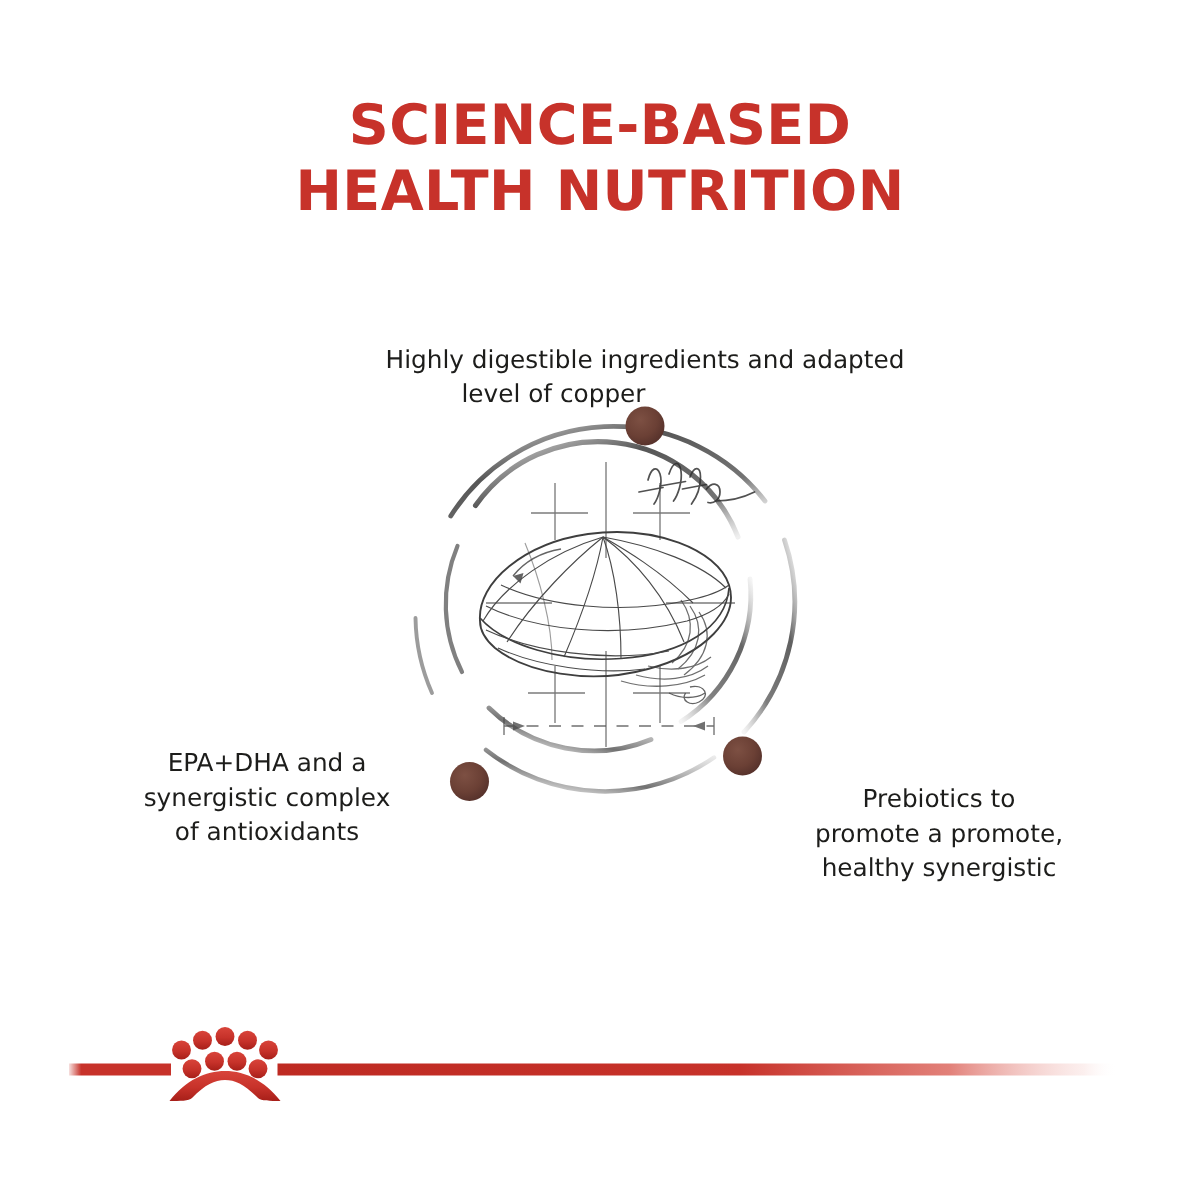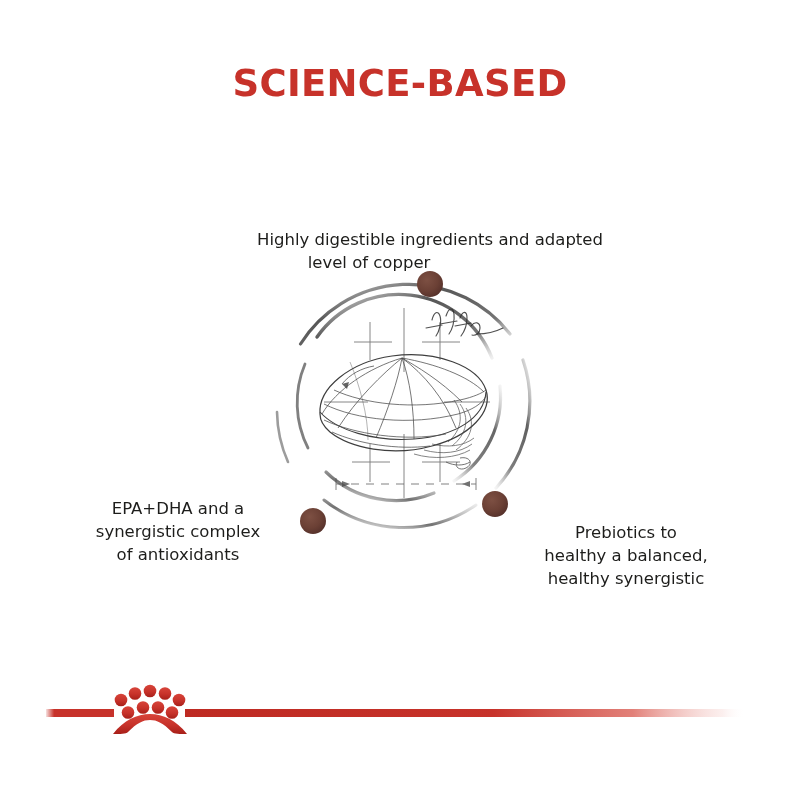--- a/index.html
+++ b/index.html
@@ -89,36 +89,37 @@
   }
   .footer svg { display: block; }
 </style>
 </head>
 <body>
 
 <div class="stage">
 
   <div class="title-block">
     <span class="title-line">SCIENCE-BASED</span>
+    <span class="title-line">HEALTH NUTRITION</span>
   </div>
 
   <div class="callout callout-left">
     <span>EPA+DHA and a</span>
     <span>synergistic complex</span>
     <span>of antioxidants</span>
   </div>
 
   <div class="callout callout-top">
     <span class="ln1">Highly digestible ingredients and adapted</span>
     <span class="ln2">level of copper</span>
   </div>
 
   <div class="callout callout-right">
     <span>Prebiotics to</span>
-    <span>healthy a balanced,</span>
+    <span>promote a promote,</span>
     <span>healthy synergistic</span>
   </div>
 
   <div class="diagram">
     <svg width="280" height="280" viewBox="0 0 280 280" xmlns="http://www.w3.org/2000/svg">
       <defs>
         <linearGradient id="arcFade1" x1="0" y1="0" x2="1" y2="1">
           <stop offset="0%" stop-color="#3b3b3b" stop-opacity="0.15"></stop>
           <stop offset="35%" stop-color="#2e2e2e" stop-opacity="0.85"></stop>
           <stop offset="75%" stop-color="#3b3b3b" stop-opacity="0.75"></stop>

